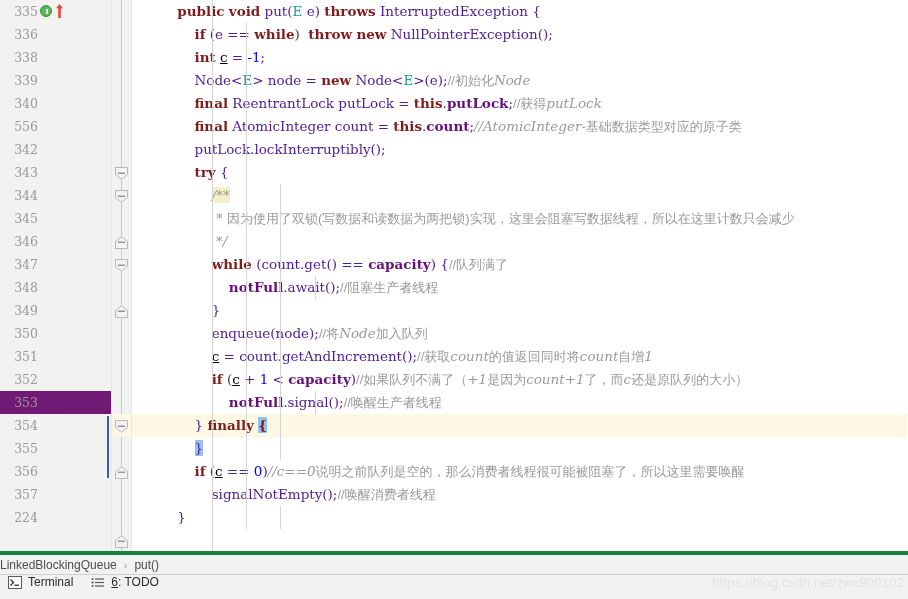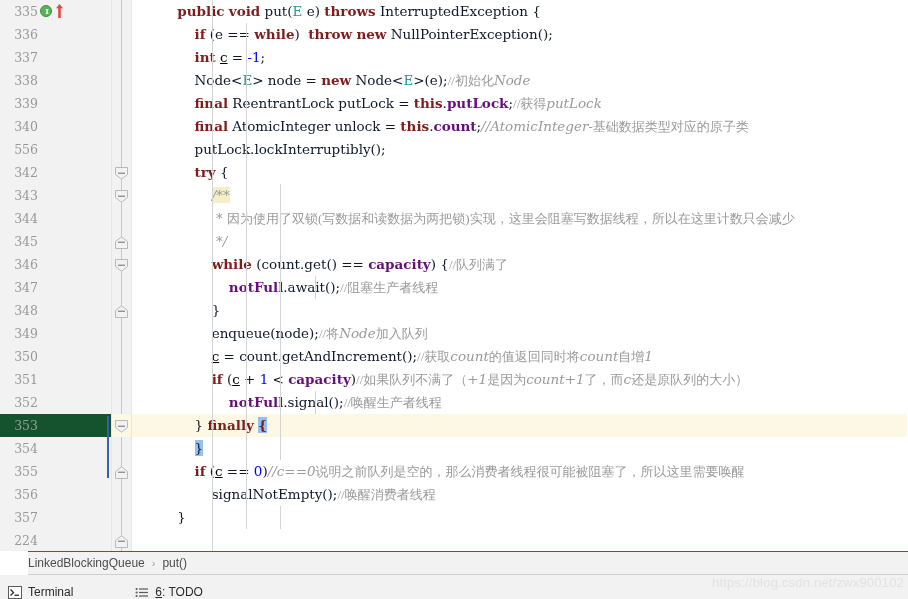--- a/index.html
+++ b/index.html
@@ -41,21 +41,21 @@
     position: relative;
     height: 23px;
     line-height: 23px;
     font-family: "DejaVu Serif", "Liberation Serif", serif;
     font-size: 12.5px;
     color: #999999;
     text-align: right;
     padding-right: 73px;
     white-space: nowrap;
   }
-  .gutter-line.hl { background: #14532d; }
+  .gutter-line.hl { background: #701a75; }
 
   
   .mark-icons {
     position: absolute;
     left: 40px;
     top: 3px;
     width: 34px;
     height: 17px;
   }
   .impl-circle {
@@ -142,56 +142,54 @@
     width: 1px;
     background: #d4d4d4;
   }
 
   
   .kw   { color: #7f1d1d; font-weight: bold; }
   .fld  { color: #660e7a; font-weight: bold; }
   .num  { color: #0000ff; }
   .cmt  { color: #9a9a9a; font-style: italic; }
   .cmt-cn { color: #9a9a9a; font-style: normal;
-            font-family: Liberation Serif, serif; font-size: 13px; }
+            font-family: Liberation Sans, sans-serif; font-size: 13px; }
   .typ  { color: #20999d; }
   .loc  { text-decoration: underline; }
-  .plain{ color: #0f172a; }
+  .plain{ color: #4c1d95; }
   .brace-hl { background: #93c0f0; }
   .doc-hl { background: #f5efc8; }
 
   
   .breadcrumb {
     flex: 0 0 24px;
     height: 24px;
     background: #f2f2f2;
-    border-top: 1px solid #15803d;
+    border-top: 4px solid #15803d;
     border-bottom: 1px solid #cfcfcf;
     display: flex;
     align-items: center;
     font-size: 12px;
     color: #4d4d4d;
     font-family: "Liberation Sans", sans-serif;
-    margin-left: 28px;
   }
   .crumb { color: #4d4d4d; }
   .crumb-sep { color: #a0a0a0; margin: 0 7px; font-size: 11px; }
 
   
   .statusbar {
     flex: 0 0 24px;
     height: 24px;
     background: #f2f2f2;
     display: flex;
-    align-items: flex-end;
+    align-items: flex-start;
     padding-left: 8px;
     font-size: 12px;
     color: #2b2b2b;
     font-family: "Liberation Sans", sans-serif;
-    gap: 44px;
   }
   .status-item {
     display: flex;
     align-items: center;
     margin-right: 18px;
     white-space: nowrap;
   }
   .status-item .sicon {
     display: inline-block;
     width: 14px; height: 13px;
@@ -229,21 +227,20 @@
     <div class="gutter" id="gutter">
         <div class="gutter-line">335<span class="mark-icons">
             <span class="impl-circle">
               <span>I</span>
             </span>
             <span class="red-arrow"><svg width="9" height="16" viewBox="0 0 9 16">
                 <path d="M4.5 1 L8 5.2 H5.8 V15 H3.2 V5.2 H1 Z" fill="#e04a3f"></path>
               </svg></span>
           </span></div>
         <div class="gutter-line">336</div>
-        <div class="gutter-line">337</div>
         <div class="gutter-line">338</div>
         <div class="gutter-line">339</div>
         <div class="gutter-line">340</div>
         <div class="gutter-line">556</div>
         <div class="gutter-line">342</div>
         <div class="gutter-line">343</div>
         <div class="gutter-line">344</div>
         <div class="gutter-line">345</div>
         <div class="gutter-line">346</div>
         <div class="gutter-line">347</div>
@@ -328,21 +325,21 @@
             </svg></span>
         </div>
       </div>
 
     <div class="code-region" id="code-region">
         <div class="code-line"><span class="plain">        </span><span class="kw">public</span><span class="plain"> </span><span class="kw">void</span><span class="plain"> put(</span><span class="typ">E</span><span class="plain"> e) </span><span class="kw">throws</span><span class="plain"> InterruptedException {</span></div>
         <div class="code-line"><span class="plain">            </span><span class="kw">if</span><span class="plain"> (e == </span><span class="kw">while</span><span class="plain">)  </span><span class="kw">throw</span><span class="plain"> </span><span class="kw">new</span><span class="plain"> NullPointerException();</span></div>
         <div class="code-line"><span class="plain">            </span><span class="kw">int</span><span class="plain"> </span><span class="loc">c</span><span class="plain"> = </span><span class="num">-1</span><span class="plain">;</span></div>
         <div class="code-line"><span class="plain">            Node&lt;</span><span class="typ">E</span><span class="plain">&gt; node = </span><span class="kw">new</span><span class="plain"> Node&lt;</span><span class="typ">E</span><span class="plain">&gt;(e);</span><span class="cmt-cn">//初始化</span><span class="cmt">Node</span></div>
         <div class="code-line"><span class="plain">            </span><span class="kw">final</span><span class="plain"> ReentrantLock putLock = </span><span class="kw">this</span><span class="plain">.</span><span class="fld">putLock</span><span class="plain">;</span><span class="cmt-cn">//获得</span><span class="cmt">putLock</span></div>
-        <div class="code-line"><span class="plain">            </span><span class="kw">final</span><span class="plain"> AtomicInteger unlock = </span><span class="kw">this</span><span class="plain">.</span><span class="fld">count</span><span class="plain">;</span><span class="cmt">//AtomicInteger</span><span class="cmt-cn">-基础数据类型对应的原子类</span></div>
+        <div class="code-line"><span class="plain">            </span><span class="kw">final</span><span class="plain"> AtomicInteger count = </span><span class="kw">this</span><span class="plain">.</span><span class="fld">count</span><span class="plain">;</span><span class="cmt">//AtomicInteger</span><span class="cmt-cn">-基础数据类型对应的原子类</span></div>
         <div class="code-line"><span class="plain">            putLock.lockInterruptibly();</span></div>
         <div class="code-line"><span class="plain">            </span><span class="kw">try</span><span class="plain"> {</span></div>
         <div class="code-line"><span class="plain">                </span><span class="cmt doc-hl">/**</span></div>
         <div class="code-line"><span class="plain">                 </span><span class="cmt">* </span><span class="cmt-cn">因为使用了双锁(写数据和读数据为两把锁)实现，这里会阻塞写数据线程，所以在这里计数只会减少</span></div>
         <div class="code-line"><span class="plain">                 </span><span class="cmt">*/</span></div>
         <div class="code-line"><span class="plain">                </span><span class="kw">while</span><span class="plain"> (count.get() == </span><span class="fld">capacity</span><span class="plain">) {</span><span class="cmt-cn">//队列满了</span></div>
         <div class="code-line"><span class="plain">                    </span><span class="fld">notFull</span><span class="plain">.await();</span><span class="cmt-cn">//阻塞生产者线程</span></div>
         <div class="code-line"><span class="plain">                }</span></div>
         <div class="code-line"><span class="plain">                enqueue(node);</span><span class="cmt-cn">//将</span><span class="cmt">Node</span><span class="cmt-cn">加入队列</span></div>
         <div class="code-line"><span class="plain">                </span><span class="loc">c</span><span class="plain"> = count.getAndIncrement();</span><span class="cmt-cn">//获取</span><span class="cmt">count</span><span class="cmt-cn">的值返回同时将</span><span class="cmt">count</span><span class="cmt-cn">自增</span><span class="cmt">1</span></div>

